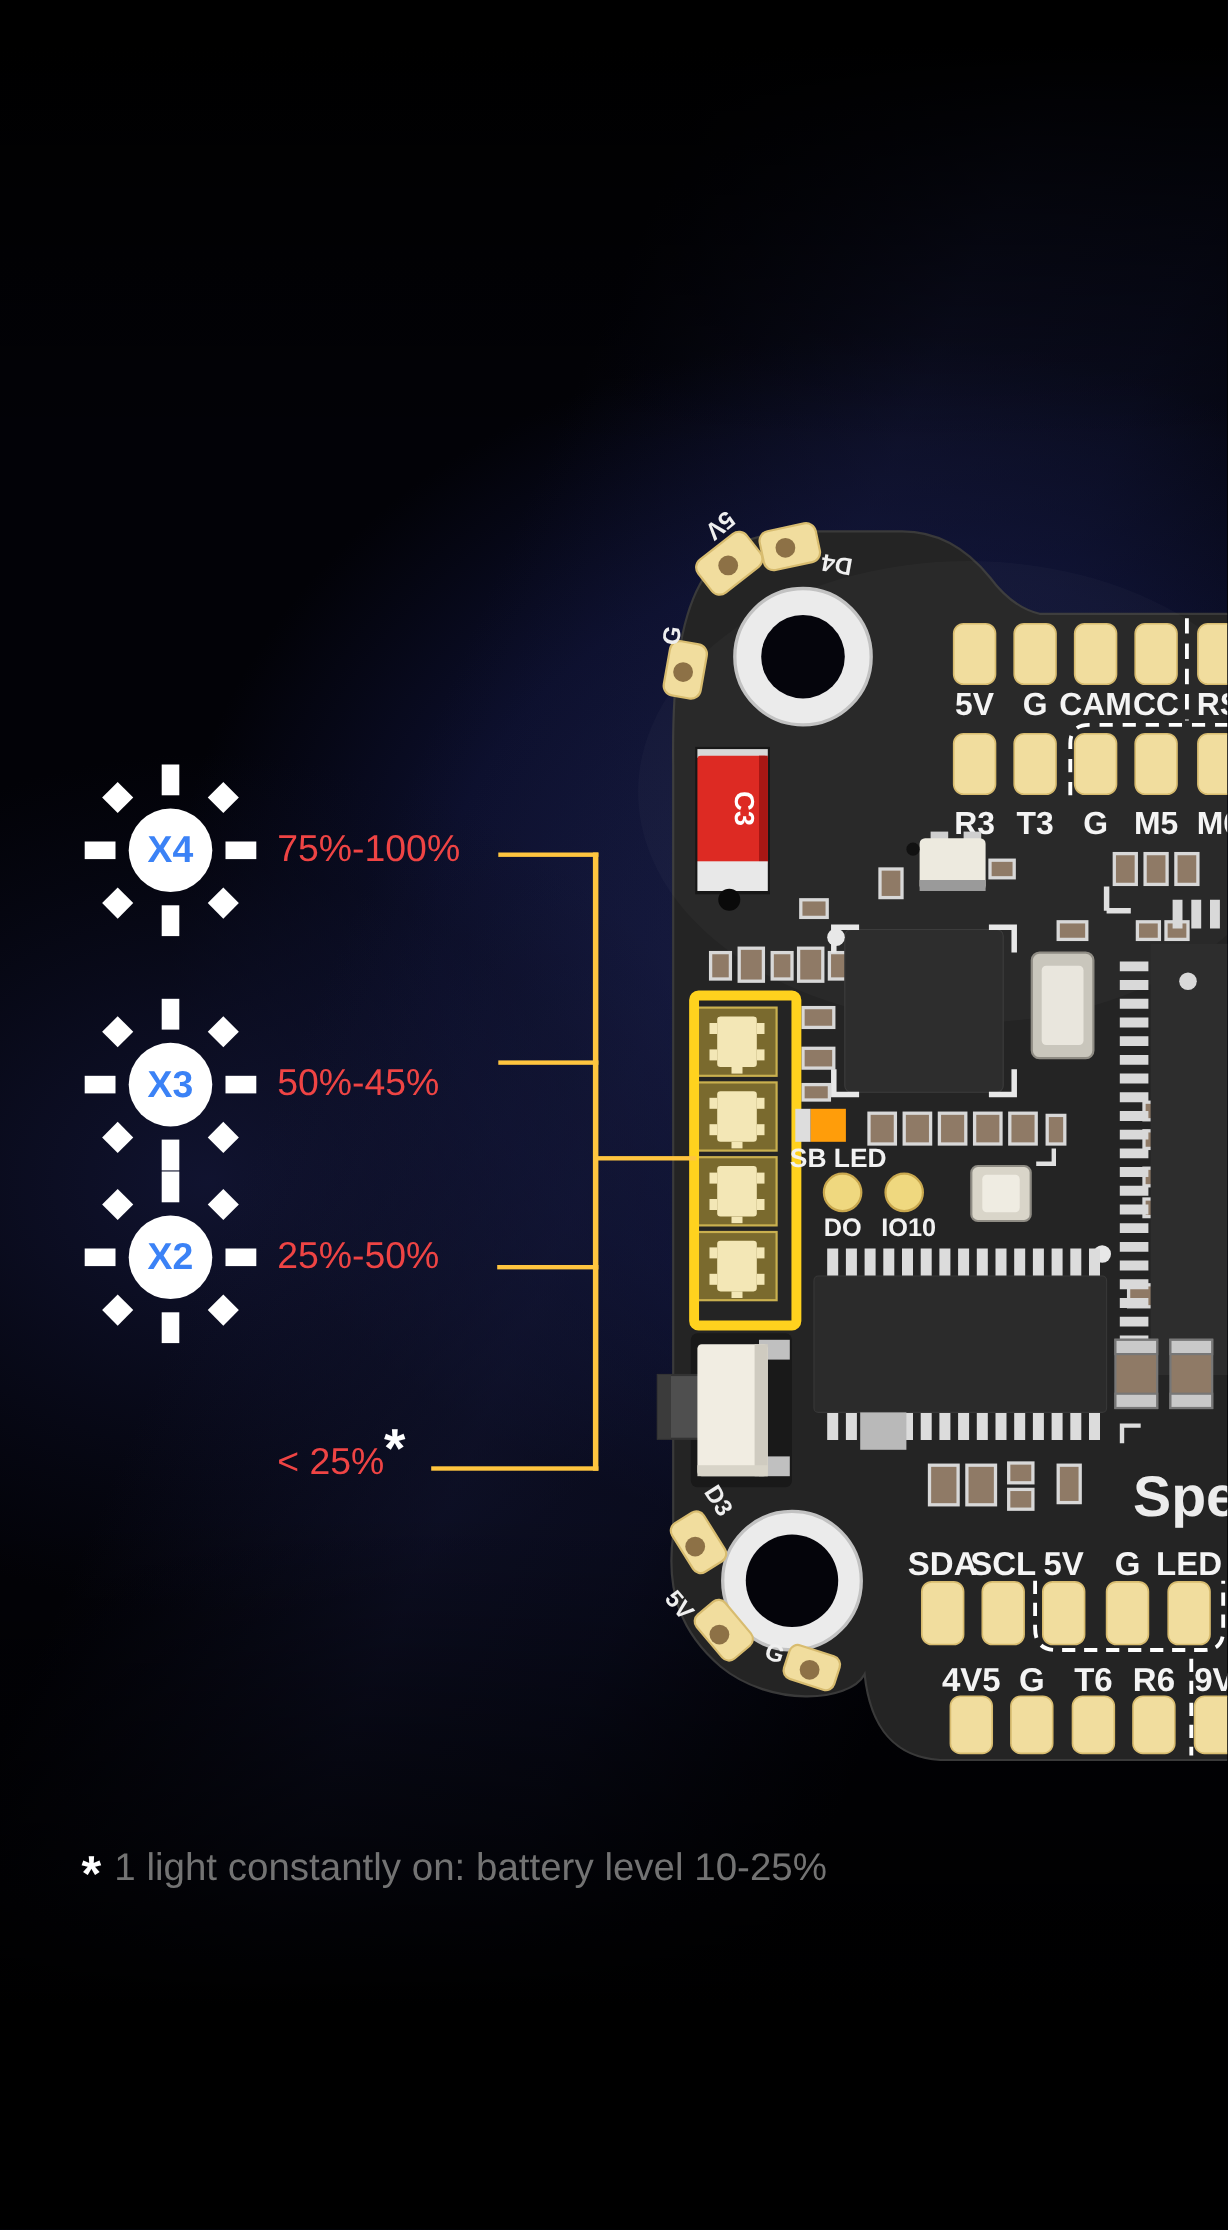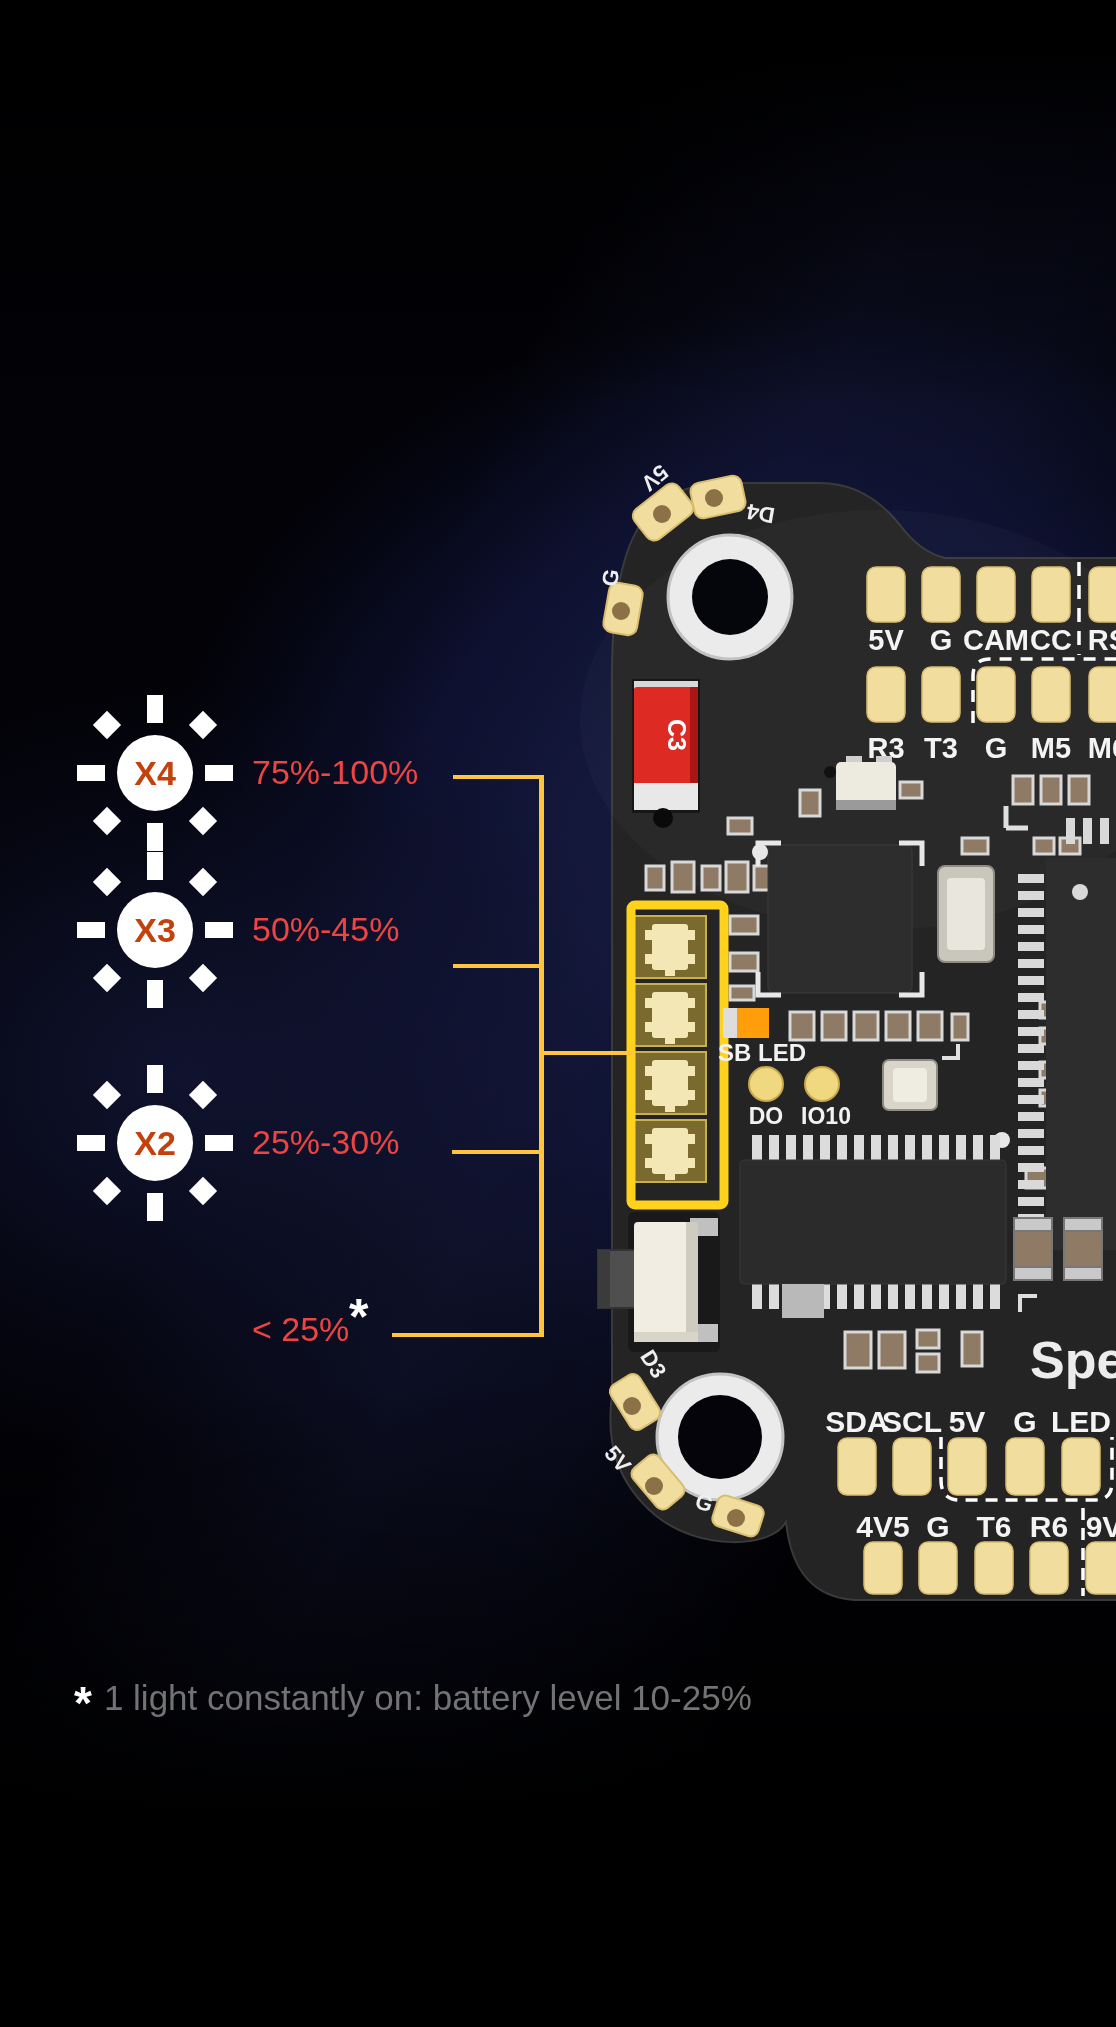--- a/index.html
+++ b/index.html
@@ -13,21 +13,21 @@
   .bgBot{background:linear-gradient(0deg,#000 10%, rgba(0,0,0,0) 32%);}
 
   
   .gl{position:absolute;background:#FFC53F;}
 
   
   .legend-row{position:absolute;left:0;width:560px;height:156px;}
   .sun{position:absolute;left:77px;top:0;width:156px;height:156px;}
   .sun-core{position:absolute;left:40px;top:40px;width:76px;height:76px;border-radius:50%;
             background:#fff;display:flex;align-items:center;justify-content:center;
-            font-size:34px;font-weight:bold;color:#c2410c;}
+            font-size:34px;font-weight:bold;color:#3b82f6;}
   .ray{position:absolute;background:#fff;}
   .rn{left:70px;top:0;width:16px;height:28px;}
   .rs{left:70px;top:128px;width:16px;height:28px;}
   .rw{left:0;top:70px;width:28px;height:16px;}
   .re{left:128px;top:70px;width:28px;height:16px;}
   .rd{width:20px;height:20px;transform:rotate(45deg);}
   .rnw{left:20px;top:20px;} .rne{left:116px;top:20px;}
   .rsw{left:20px;top:116px;} .rse{left:116px;top:116px;}
   .pct{position:absolute;left:252px;top:50%;transform:translateY(-52%);
        font-size:34px;color:#ef4444;white-space:nowrap;}
@@ -331,21 +331,21 @@
         <div class="ray re"></div>
       <div class="ray rd rnw"></div>
         <div class="ray rd rne"></div>
       <div class="ray rd rsw"></div>
         <div class="ray rd rse"></div>
       <div class="sun-core">X4</div>
     </div>
     <div class="pct">75%-100%</div>
   </div>
 
-  <div class="legend-row" style="top:852px;">
+  <div class="legend-row" style="top:908px;">
     <div class="sun">
       <div class="ray rn"></div>
         <div class="ray rs"></div>
       <div class="ray rw"></div>
         <div class="ray re"></div>
       <div class="ray rd rnw"></div>
         <div class="ray rd rne"></div>
       <div class="ray rd rsw"></div>
         <div class="ray rd rse"></div>
       <div class="sun-core">X3</div>
@@ -358,21 +358,21 @@
       <div class="ray rn"></div>
         <div class="ray rs"></div>
       <div class="ray rw"></div>
         <div class="ray re"></div>
       <div class="ray rd rnw"></div>
         <div class="ray rd rne"></div>
       <div class="ray rd rsw"></div>
         <div class="ray rd rse"></div>
       <div class="sun-core">X2</div>
     </div>
-    <div class="pct">25%-30%</div>
+    <div class="pct">25%-50%</div>
   </div>
 
   <div class="legend-row" style="top:1252px;">
     <div class="pct">&lt; 25%</div>
   </div>
   <div class="sup-star">*</div>
 
   <div class="footnote">
     <div class="fn-star">*</div>
     <div class="fn-lines">

